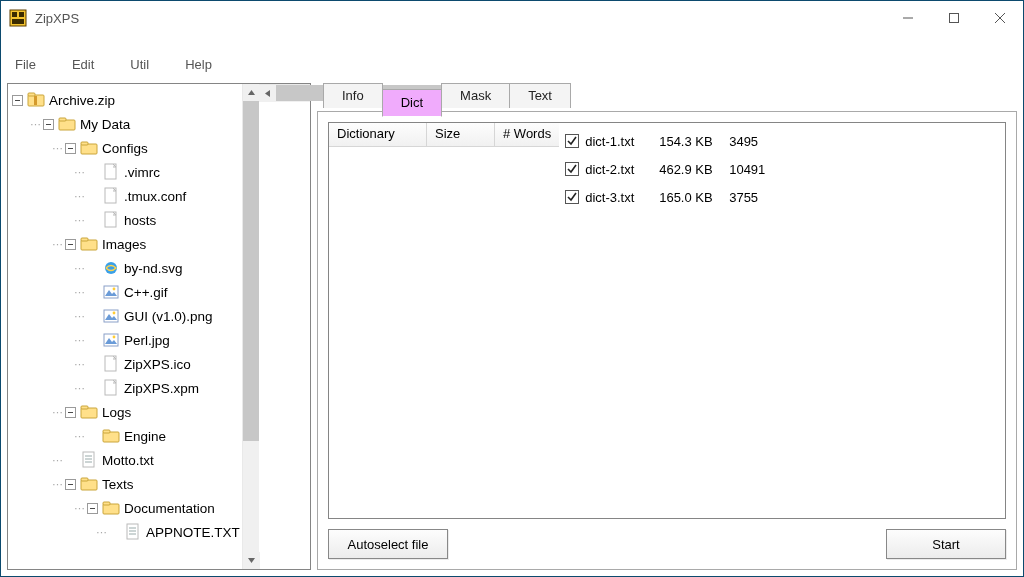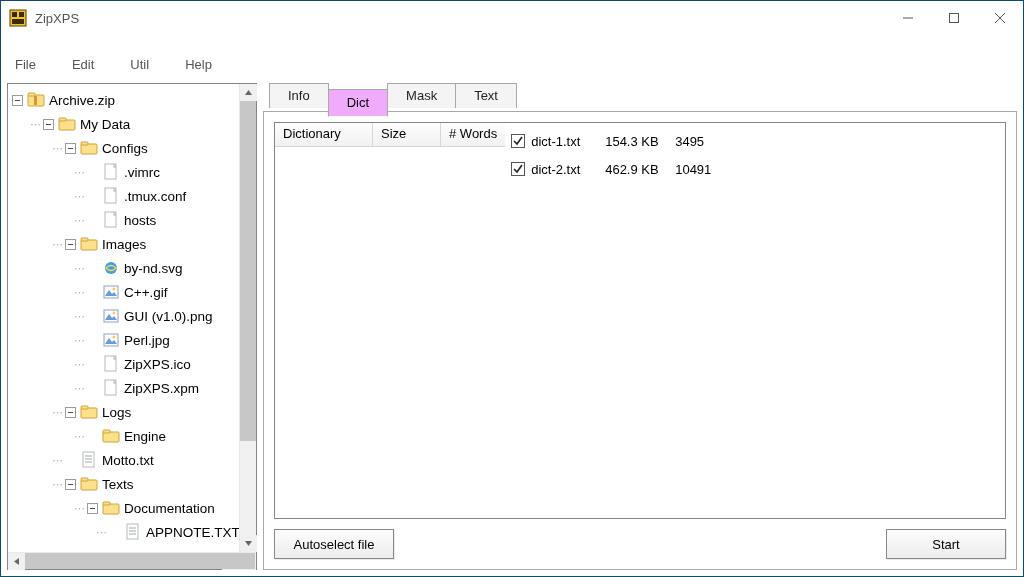--- a/index.html
+++ b/index.html
@@ -61,24 +61,24 @@
   
   .content {
     flex: 1;
     display: flex;
     padding: 6px 6px 6px 6px;
     gap: 6px;
     min-height: 0;
   }
   
   .tree-panel {
-    width: 250px;
+    width: 304px;
     border: 1px solid #858585;
     display: flex;
-    flex-direction: column;
+    flex-direction: row;
     min-height: 0;
   }
   .tree-body {
     flex: 1;
     display: flex;
     min-height: 0;
   }
   .tree-scroll {
     flex: 1;
     overflow: hidden;
@@ -662,20 +662,30 @@
               <div class="dict-row">
                 <span class="chk">
                   <svg viewBox="0 0 10 10">
                     <polyline points="1,5 4,8 9,1" fill="none" stroke="#222" stroke-width="1.6"></polyline>
                   </svg>
                 </span>
                 <span class="cell1">dict-2.txt</span>
                 <span class="cell2">462.9 KB</span>
                 <span class="cell3">10491</span>
               </div>
+              <div class="dict-row">
+                <span class="chk">
+                  <svg viewBox="0 0 10 10">
+                    <polyline points="1,5 4,8 9,1" fill="none" stroke="#222" stroke-width="1.6"></polyline>
+                  </svg>
+                </span>
+                <span class="cell1">dict-3.txt</span>
+                <span class="cell2">165.0 KB</span>
+                <span class="cell3">3755</span>
+              </div>
             </div>
         </div>
         <div class="button-row">
           <div class="btn">Autoselect file</div>
           <div class="spacer"></div>
           <div class="btn">Start</div>
         </div>
       </div>
     </div>
 

